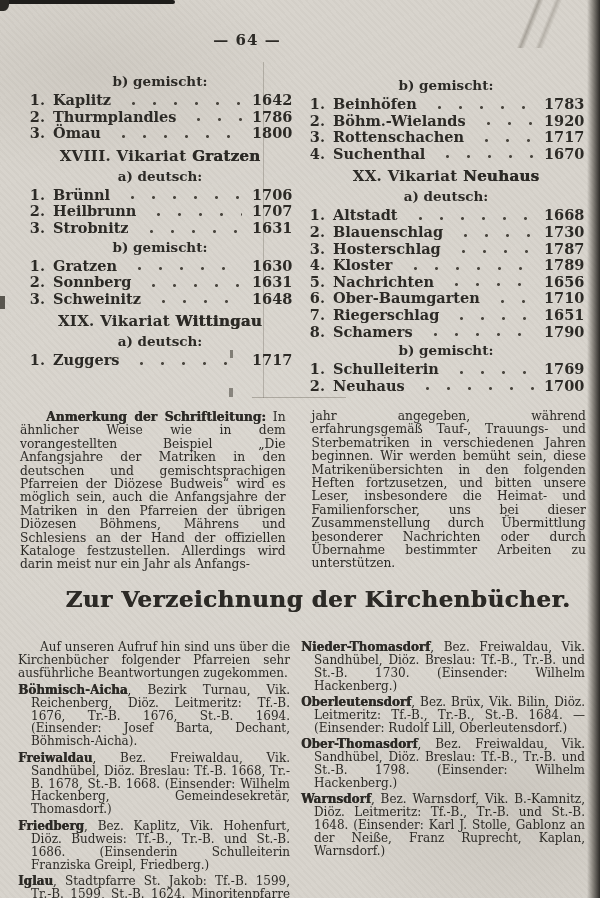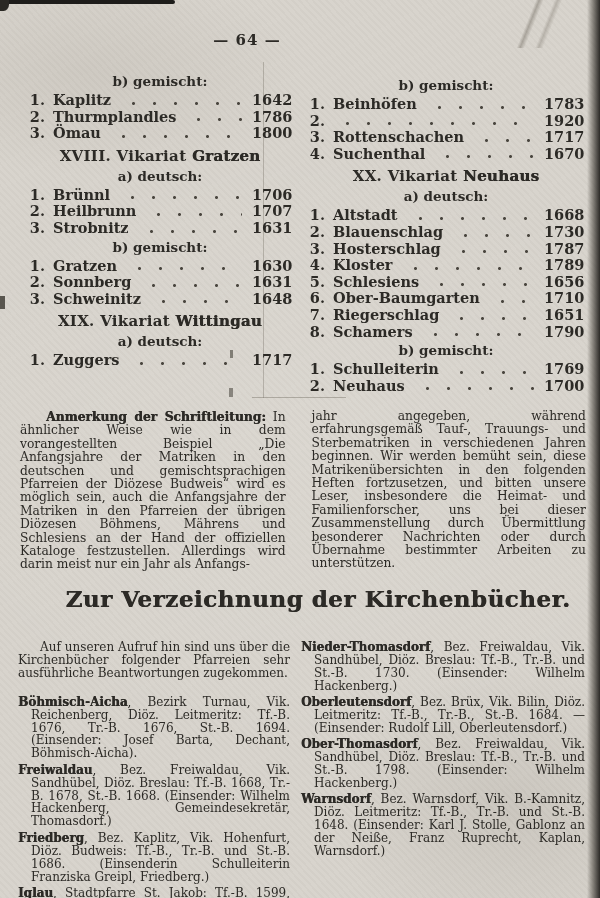--- a/index.html
+++ b/index.html
@@ -63,21 +63,21 @@
   .note .p1{text-indent:26px;}
 
   
   .title{position:absolute;top:585px;left:0;width:600px;text-align:center;
     font-size:23px;font-weight:bold;letter-spacing:.5px;text-shadow:.5px 0 0 currentColor;padding-left:36px;}
 
   
   .dir-col{position:absolute;top:641px;font-size:12px;line-height:12.9px;text-align:justify;}
   .dir-left{left:18px;width:272px;}
   .dir-right{left:301px;width:284px;}
-  .intro{text-indent:22px;margin-bottom:16px;}
+  .intro{text-indent:22px;margin-bottom:4px;}
   .entry{padding-left:13px;text-indent:-13px;margin:0 0 3.5px;}
   .entry .entry-name{font-weight:bold;text-shadow:.4px 0 0 currentColor;}
 </style>
 </head>
 <body>
 
 <div class="texture"></div>
 
 <div class="edge-topleft"></div>
 <div class="blob-topleft"></div>
@@ -162,20 +162,21 @@
 <div class="reg-col reg-right">
     <div class="sub-head">b) gemischt:</div>
     <div class="row">
       <span class="num">1.</span>
       <span class="name">Beinhöfen</span>
       <span class="leader"></span>
       <span class="year">1783</span>
     </div>
     <div class="row">
       <span class="num">2.</span>
+      <span class="name">Böhm.-Wielands</span>
       <span class="leader"></span>
       <span class="year">1920</span>
     </div>
     <div class="row">
       <span class="num">3.</span>
       <span class="name">Rottenschachen</span>
       <span class="leader"></span>
       <span class="year">1717</span>
     </div>
     <div class="row">
@@ -205,21 +206,21 @@
       <span class="year">1787</span>
     </div>
     <div class="row">
       <span class="num">4.</span>
       <span class="name">Kloster</span>
       <span class="leader"></span>
       <span class="year">1789</span>
     </div>
     <div class="row">
       <span class="num">5.</span>
-      <span class="name">Schlesiens</span>
+      <span class="name">Nachrichten</span>
       <span class="leader"></span>
       <span class="year">1656</span>
     </div>
     <div class="row">
       <span class="num">6.</span>
       <span class="name">Ober-Baumgarten</span>
       <span class="leader"></span>
       <span class="year">1710</span>
     </div>
     <div class="row">

